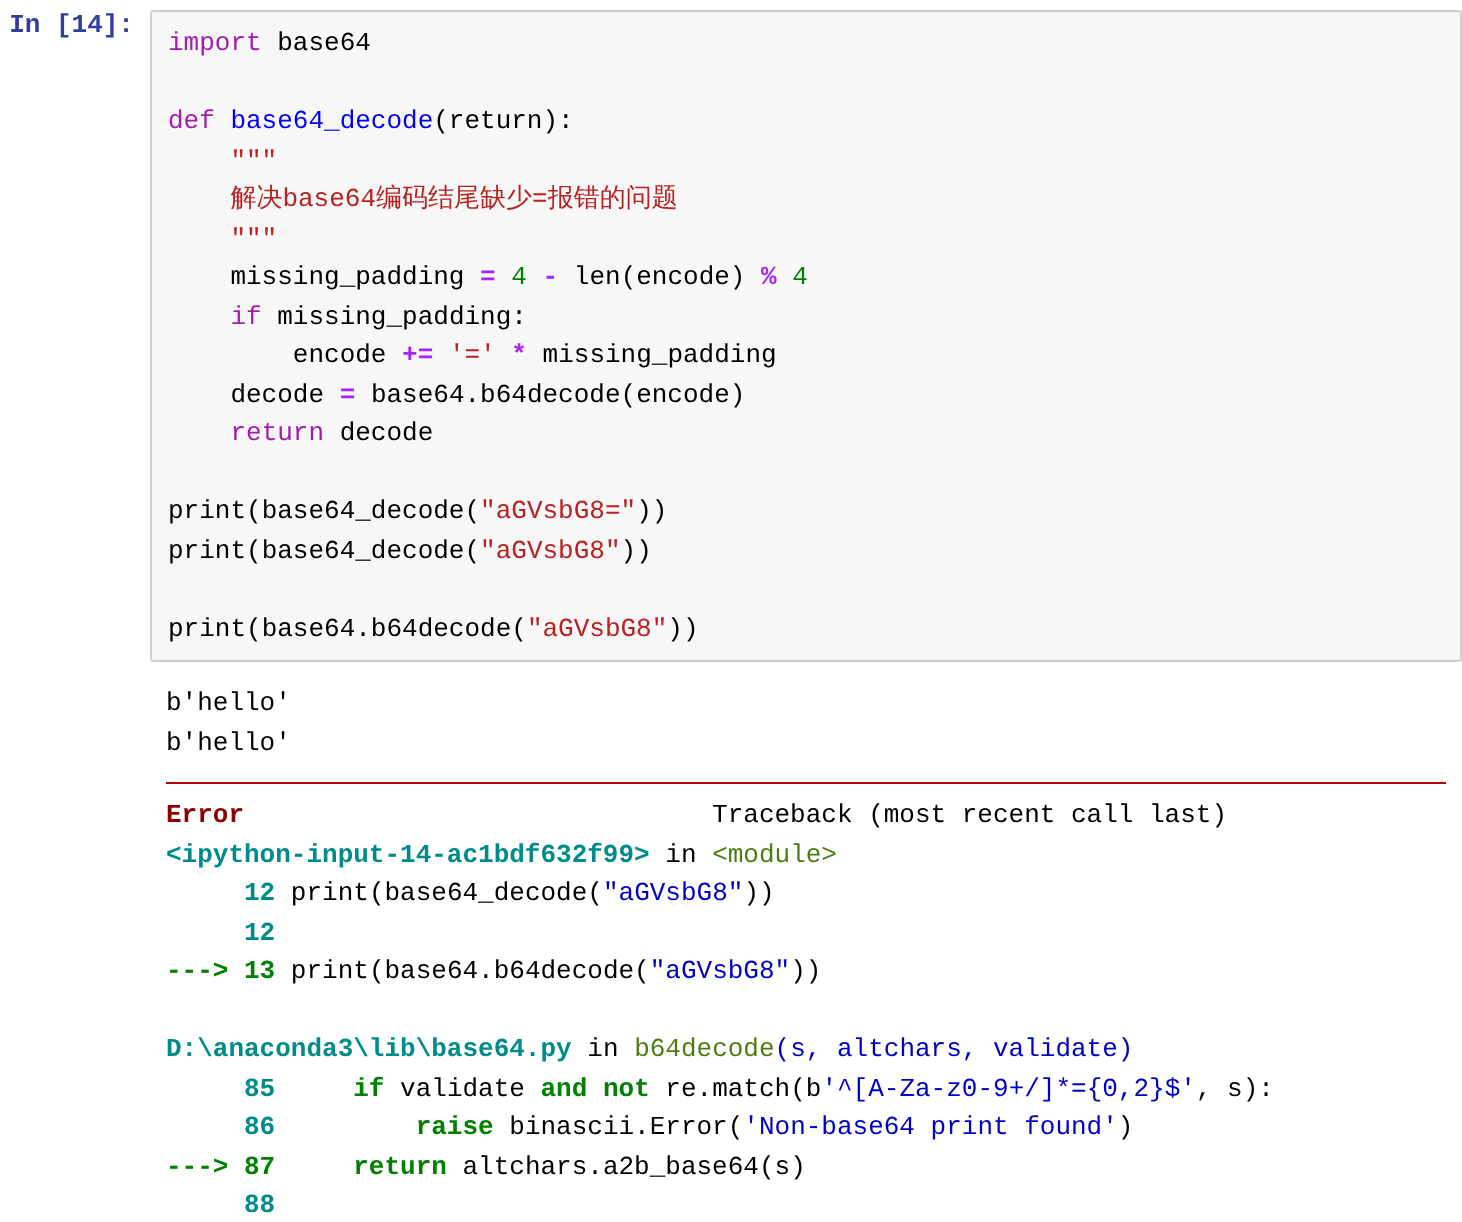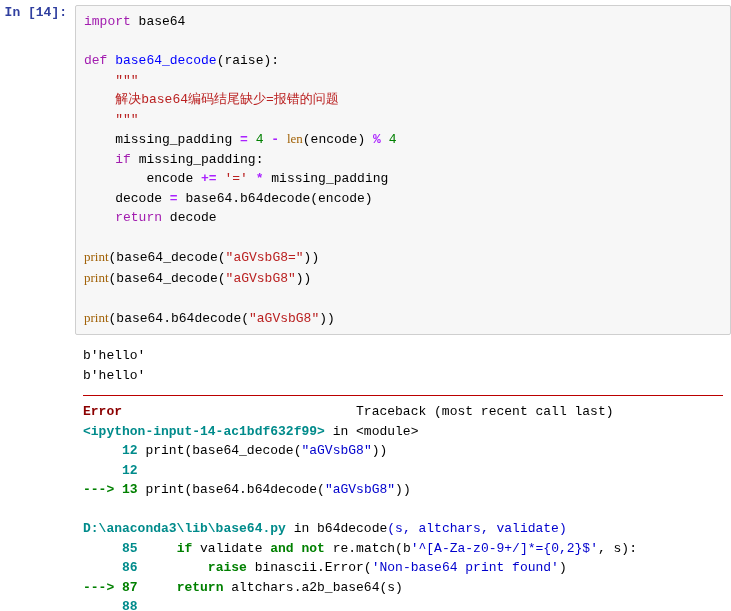--- a/index.html
+++ b/index.html
@@ -43,43 +43,43 @@
     font-family: Consolas, "Courier New", monospace;
     font-size: 13px;
     white-space: pre;
   }
   .line { white-space: pre; }
   .kw { color: #a21caf; font-weight: normal; }  
   .nf { color: #0000FF; }                     
   .s  { color: #BA2121; }                     
   .doc{ color: #BA2121; }                     
   .op { color: #AA22FF; font-weight: bold; }  
-  .nb { color: #a16207; font-family: Liberation Serif, serif; }                     
+  .nb { color: #000000; }                     
   .num{ color: #008000; }                     
   hr.traceback {
     border: none;
     border-top: 1px solid #b00;
     margin: 10px 0 6px 0;
   }
   .tb-err { color: #8B0000; font-weight: bold; }
   .tb-txt { color: #000; }
   .tb-cy  { color: #008B8B; font-weight: bold; } 
   .tb-bl  { color: #0000CD; }                    
   .tb-gr  { color: #008000; font-weight: bold; }
-  .tb-lc  { color: #000000; }
+  .tb-lc  { color: #4d7c0f; }
 </style>
 </head>
 <body>
 
 <div class="cell">
   <div class="prompt">In [14]:</div>
   <div class="input-area">
 <pre><span class="line"><span class="kw">import</span><span> base64</span></span>
 <span class="line"></span>
-<span class="line"><span class="kw">def</span><span class="nf"> base64_decode</span><span>(raise):</span></span>
+<span class="line"><span class="kw">def</span><span class="nf"> base64_decode</span><span>(return):</span></span>
 <span class="line"><span class="doc">    """</span></span>
 <span class="line"><span class="doc">    解决base64编码结尾缺少=报错的问题</span></span>
 <span class="line"><span class="doc">    """</span></span>
 <span class="line"><span>    missing_padding </span><span class="op">=</span><span> </span><span class="num">4</span><span> </span><span class="op">-</span><span> </span><span class="nb">len</span><span>(encode) </span><span class="op">%</span><span> </span><span class="num">4</span></span>
 <span class="line"><span>    </span><span class="kw">if</span><span> missing_padding:</span></span>
 <span class="line"><span>        encode </span><span class="op">+=</span><span> </span><span class="s">'='</span><span> </span><span class="op">*</span><span> missing_padding</span></span>
 <span class="line"><span>    decode </span><span class="op">=</span><span> base64.b64decode(encode)</span></span>
 <span class="line"><span>    </span><span class="kw">return</span><span> decode</span></span>
 <span class="line"></span>
 <span class="line"><span class="nb">print</span><span>(base64_decode(</span><span class="s">"aGVsbG8="</span><span>))</span></span>

